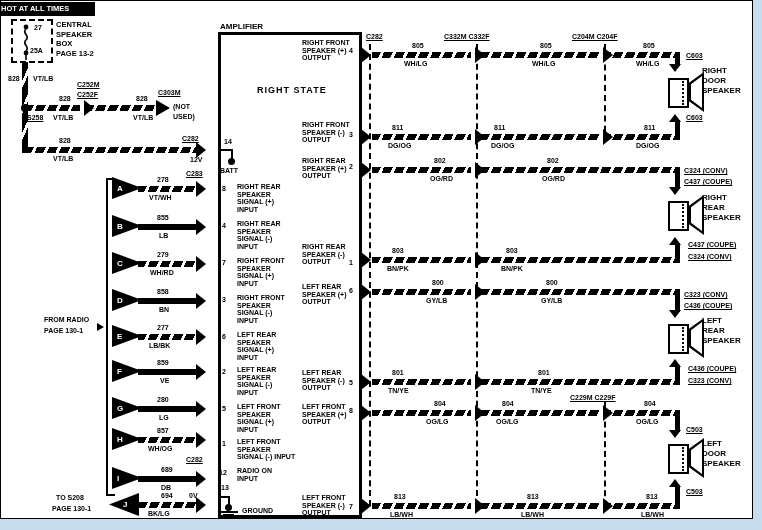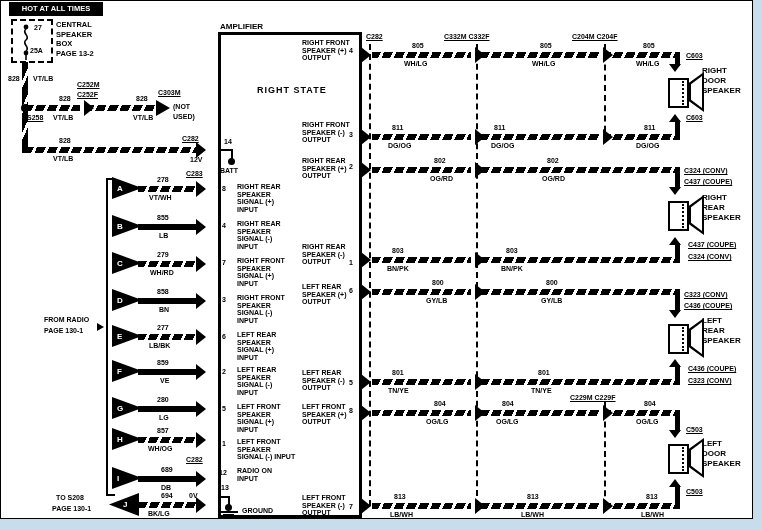--- a/index.html
+++ b/index.html
@@ -23,21 +23,21 @@
   .trj{position:absolute;width:30px;height:23px;background:#000;clip-path:polygon(100% 0,0 50%,100% 100%);}
   .tri b,.trj b{position:absolute;color:#fff;font-size:8px;top:7px;font-weight:bold;}
   .tri b{left:5px;} .trj b{left:14px;}
   .arrR{position:absolute;width:0;height:0;border-top:8px solid transparent;border-bottom:8px solid transparent;border-left:14px solid #000;}
   .ln{position:absolute;background:#000;}
   .stub{position:absolute;width:5px;background:#000;}
   .ahd{position:absolute;width:0;height:0;border-left:6px solid transparent;border-right:6px solid transparent;border-top:8px solid #000;}
   .ahu{position:absolute;width:0;height:0;border-left:6px solid transparent;border-right:6px solid transparent;border-bottom:8px solid #000;}
   .ahr{position:absolute;width:0;height:0;border-top:4px solid transparent;border-bottom:4px solid transparent;border-left:7px solid #000;}
   #ampbox{position:absolute;left:218px;top:32px;width:144px;height:486px;border:3px solid #000;box-sizing:border-box;background:#fff;}
-  #hotbox{position:absolute;left:9px;top:2px;width:94px;height:14px;background:#000;color:#fff;font-weight:bold;font-size:7.5px;text-align:center;line-height:14px;}
+  #hotbox{position:absolute;left:1px;top:2px;width:94px;height:14px;background:#000;color:#fff;font-weight:bold;font-size:7.5px;line-height:14px;}
   #cjbox{position:absolute;left:11px;top:19px;width:42px;height:44px;border:2px dashed #000;box-sizing:border-box;}
   #title{position:absolute;left:600px;top:6px;width:140px;height:24px;border:3px solid #000;box-sizing:border-box;text-align:center;font-weight:bold;font-size:15px;line-height:18px;letter-spacing:1px;}
   .spk{position:absolute;width:38px;height:40px;}
   .sbox{position:absolute;left:2px;top:6px;width:17px;height:26px;border:2px solid #000;background:#fff;}
   .sbox i{position:absolute;right:3px;top:1px;bottom:1px;border-right:2px dotted #000;}
   .scone{position:absolute;left:23px;top:0;width:15px;height:40px;background:#000;clip-path:polygon(0 27%,100% 0,100% 100%,0 73%);}
   .scone i{position:absolute;left:2px;top:4px;width:11px;height:32px;background:#fff;clip-path:polygon(0 26%,100% 0,100% 100%,0 74%);}
   .gbar{position:absolute;height:2px;background:#000;}
 </style>
 </head>

